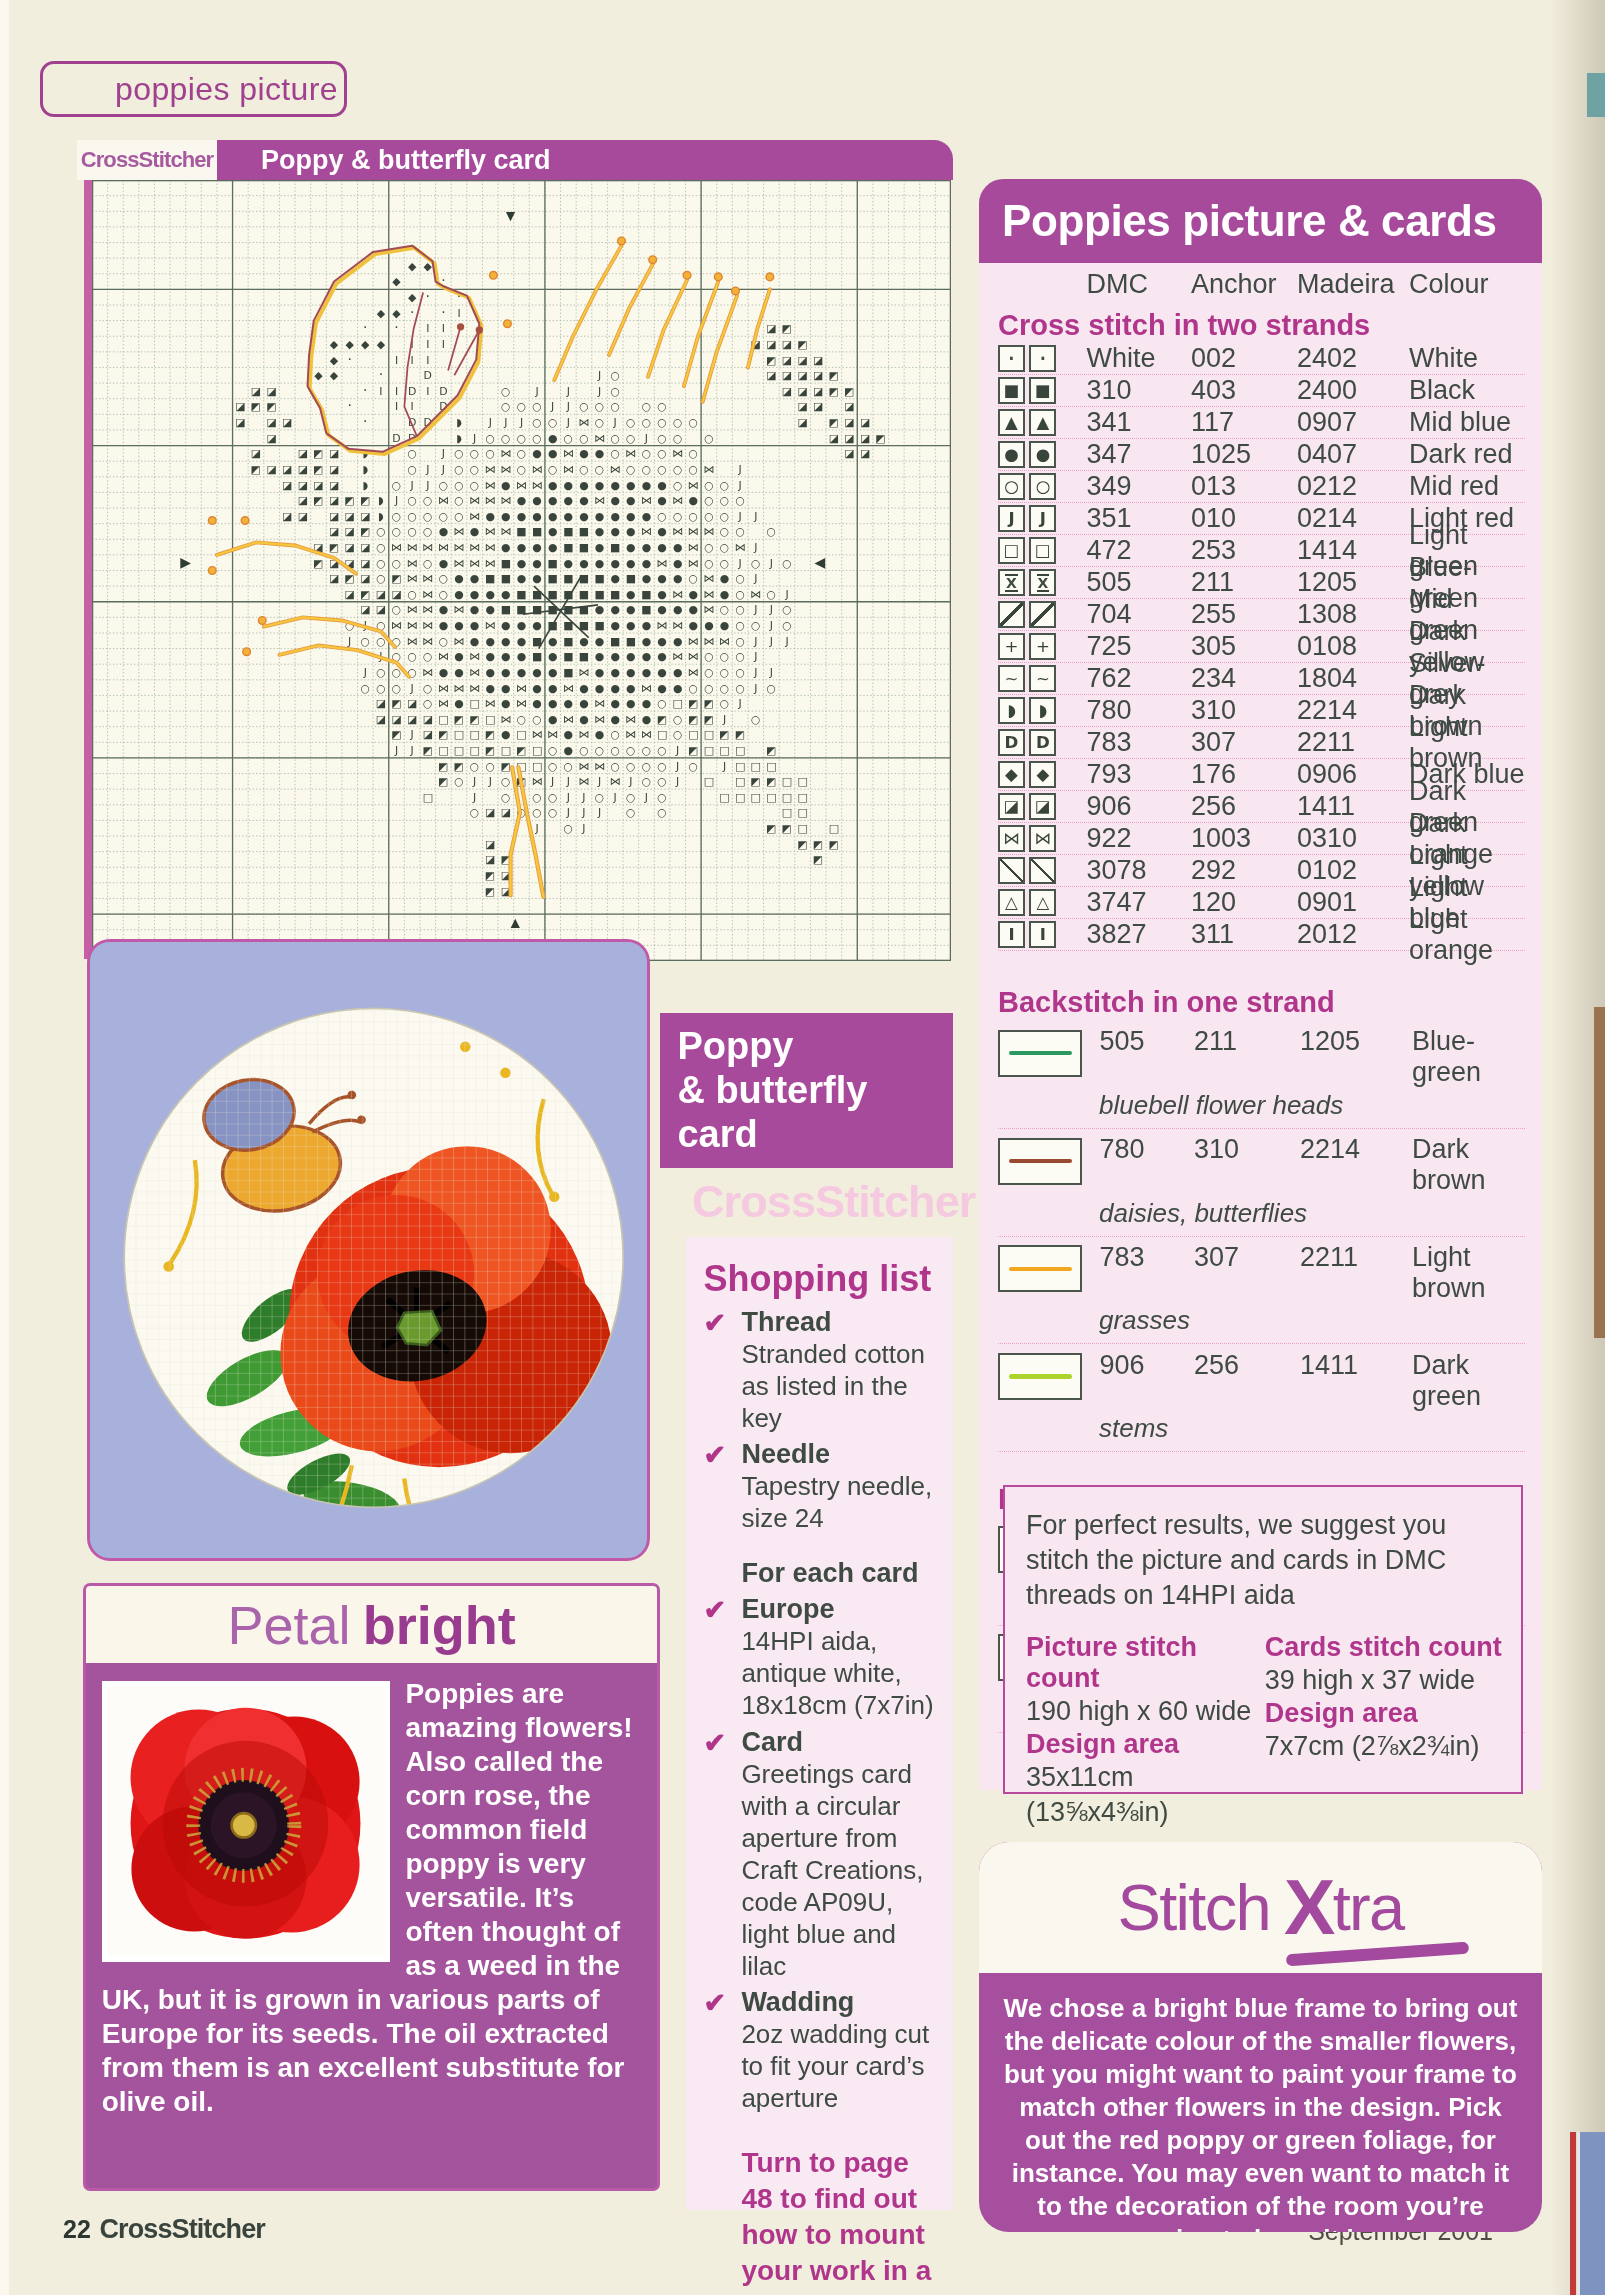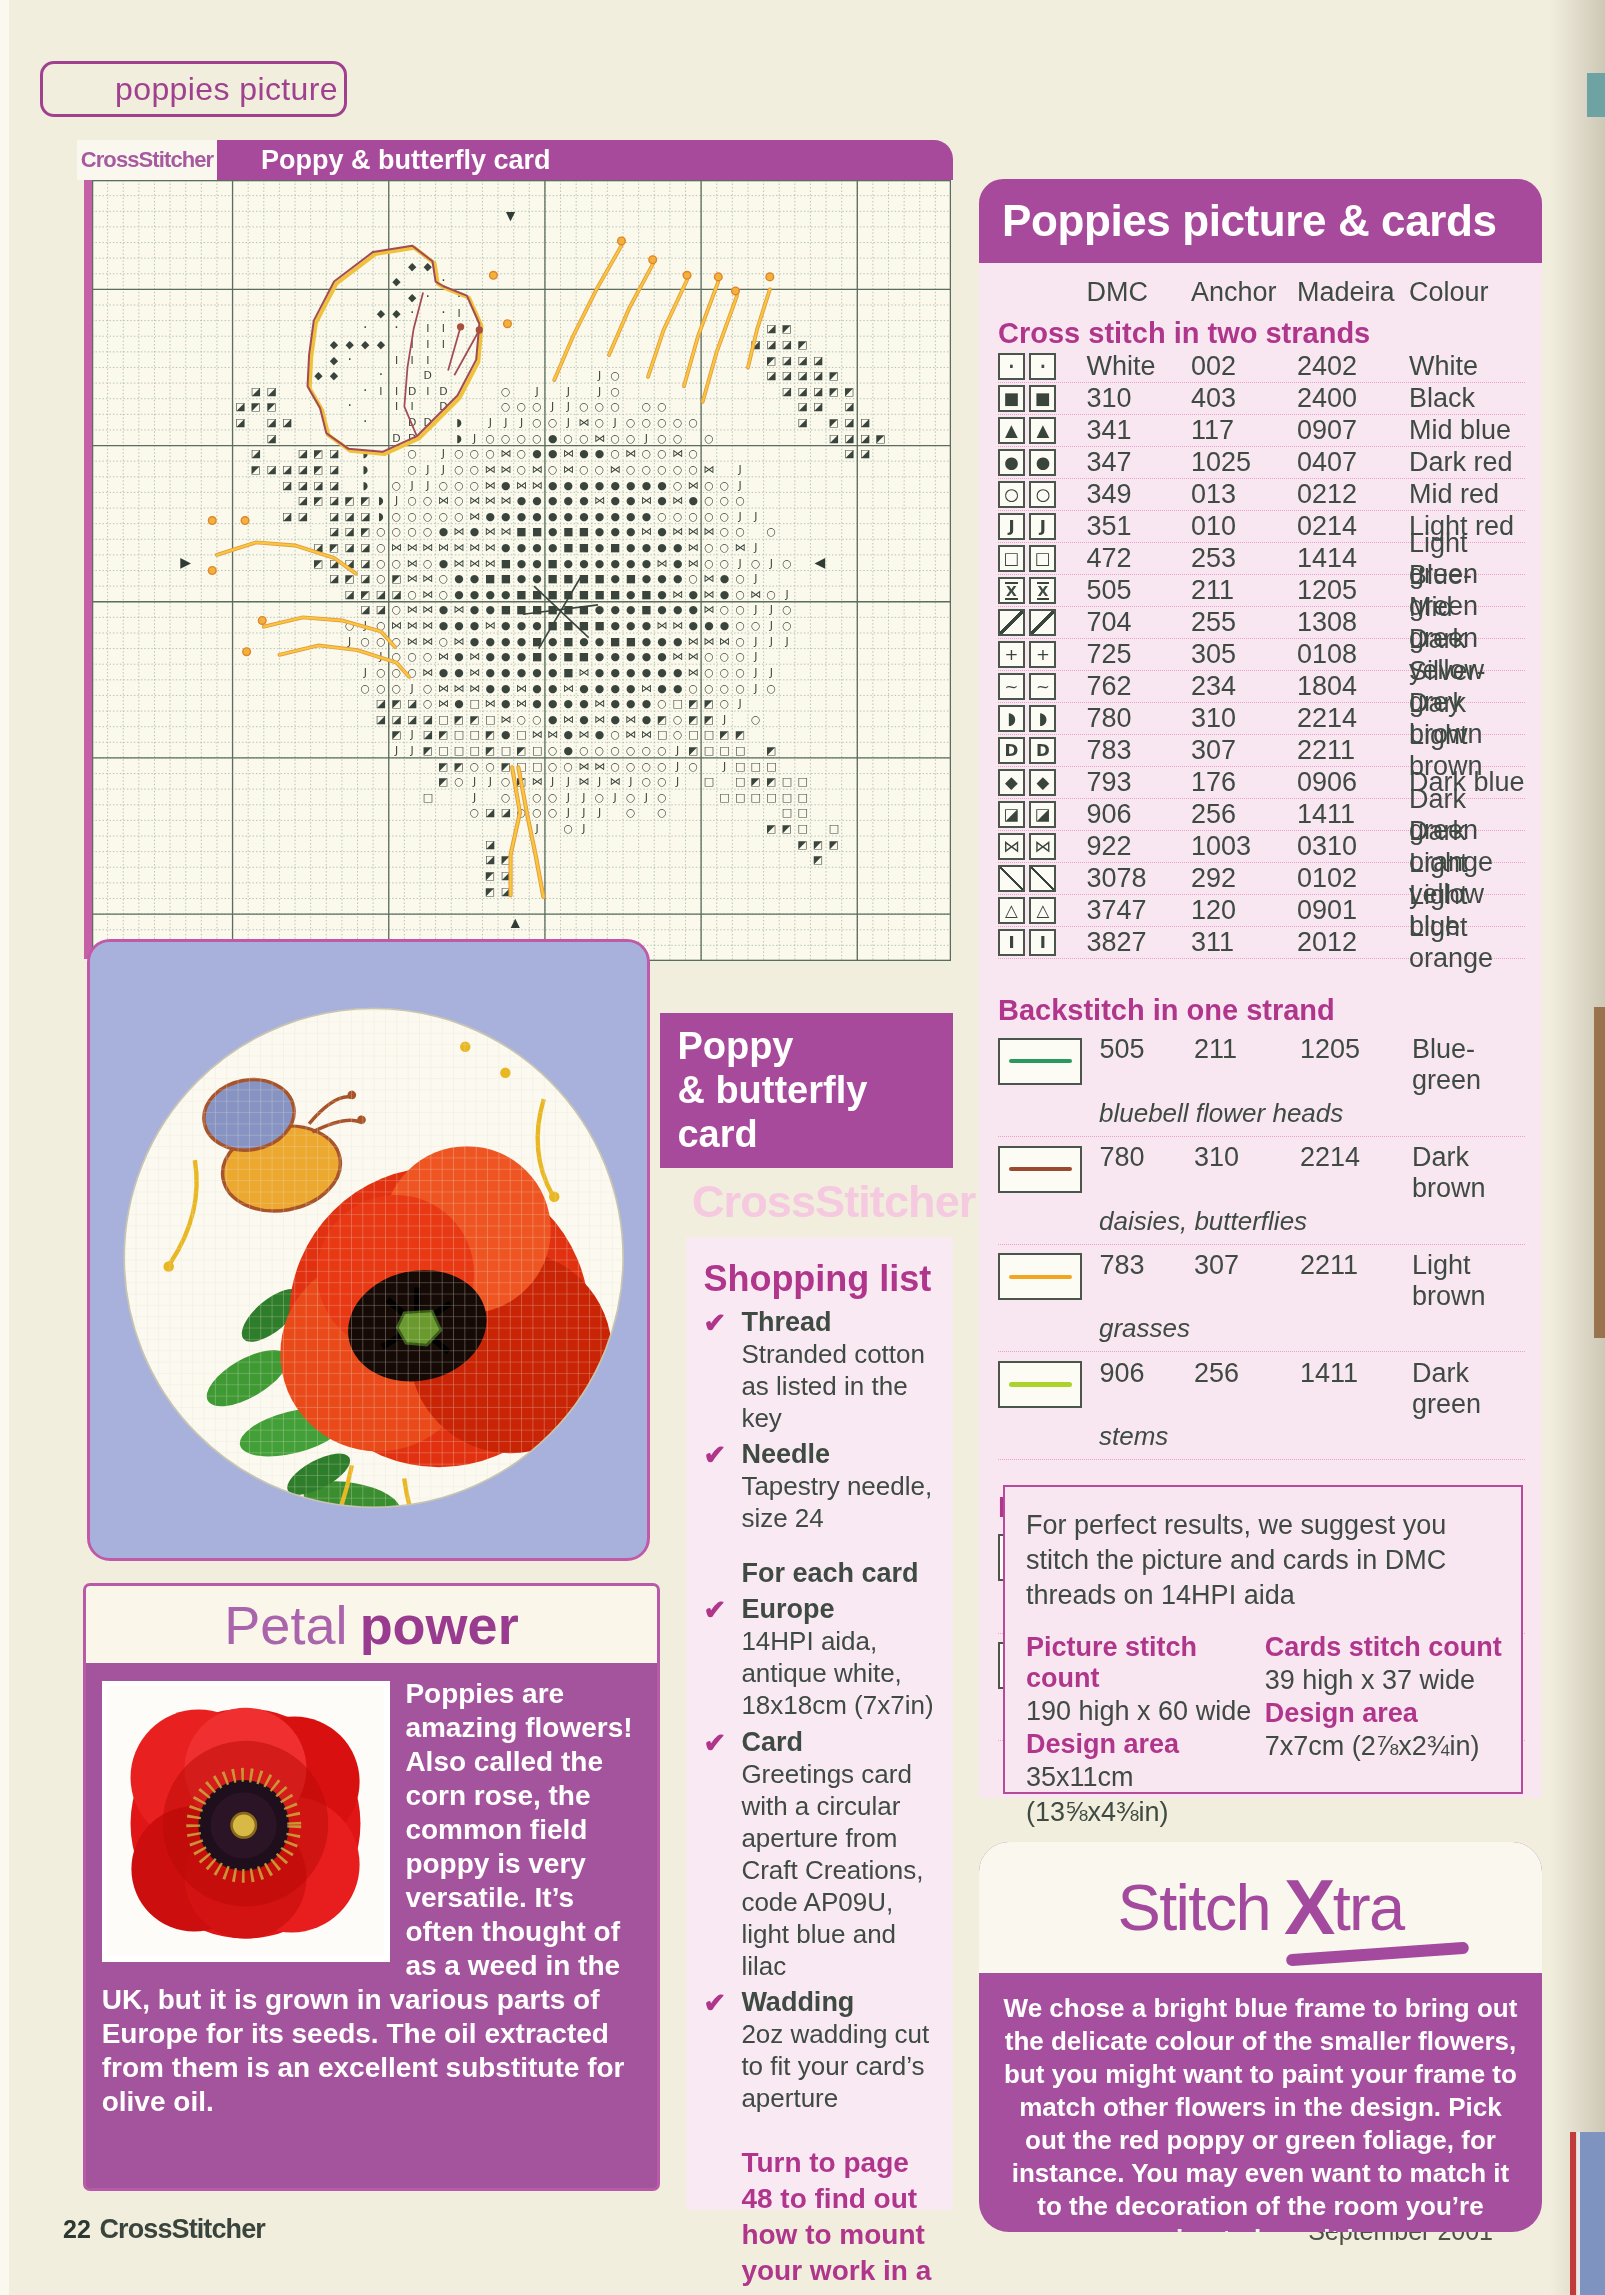--- a/index.html
+++ b/index.html
@@ -85,21 +85,21 @@
   }
   .petal-text { font-size:28px; line-height:34px; font-weight:600; }
 
   
   .key-head {
     position:absolute; left:979px; top:179px; width:563px; height:84px;
     background:#a84a9b; border-radius:24.4px 24.4px 0 0; display:flex; align-items:center; z-index:2;
   }
   .key-head span { color:#fff; font-size:44px; font-weight:800; padding-left:23px; letter-spacing:-0.4px; }
   .key-panel {
-    position:absolute; left:979px; top:263px; width:563px; height:1535px;
+    position:absolute; left:979px; top:255px; width:563px; height:1535px;
     background:#f8e6f1; padding:10.5px 17.4px 0 19px; z-index:1;
   }
   .khead { display:flex; font-size:27px; color:#3e4a42; margin:3.5px 0 8.7px 0; }
   .khead .sp { width:78px; }
   .kc1 { width:115px; padding-left:10.5px; }
   .kc2 { width:106px; }
   .kc3 { width:112px; }
   .kc4 { flex:1; }
   .sec-title { color:#b0368c; font-size:29px; font-weight:700; margin:1.7px 0 1.7px 0; }
   .krow { display:flex; align-items:center; height:32px; border-bottom:1.7px dotted #ef9fca; }
@@ -1110,21 +1110,21 @@
           <div class="slabel">Wadding</div>
           <div class="sdetail">2oz wadding cut to fit your card’s aperture</div>
         </div>
       </div>
     <div class="snote">Turn to page 48 to find out how to mount your work in a card</div>
   </div>
 
   <div class="petal">
     <div class="petal-head">
       <span class="t1">Petal</span>
-      <span class="t2">power</span>
+      <span class="t2">bright</span>
     </div>
     <div class="petal-body">
       <div class="petal-photo">
         <svg width="277" height="270" viewBox="0 0 318 310" xmlns="http://www.w3.org/2000/svg">
           <rect width="318" height="310" fill="#fdfcf8"></rect>
           <circle cx="159" cy="158" r="132" fill="#e01616"></circle>
           <circle cx="105" cy="105" r="78" fill="#e82020"></circle>
           <circle cx="215" cy="110" r="75" fill="#d81010"></circle>
           <circle cx="100" cy="210" r="72" fill="#cc0e0e"></circle>
           <circle cx="212" cy="205" r="78" fill="#e81e1e"></circle>

